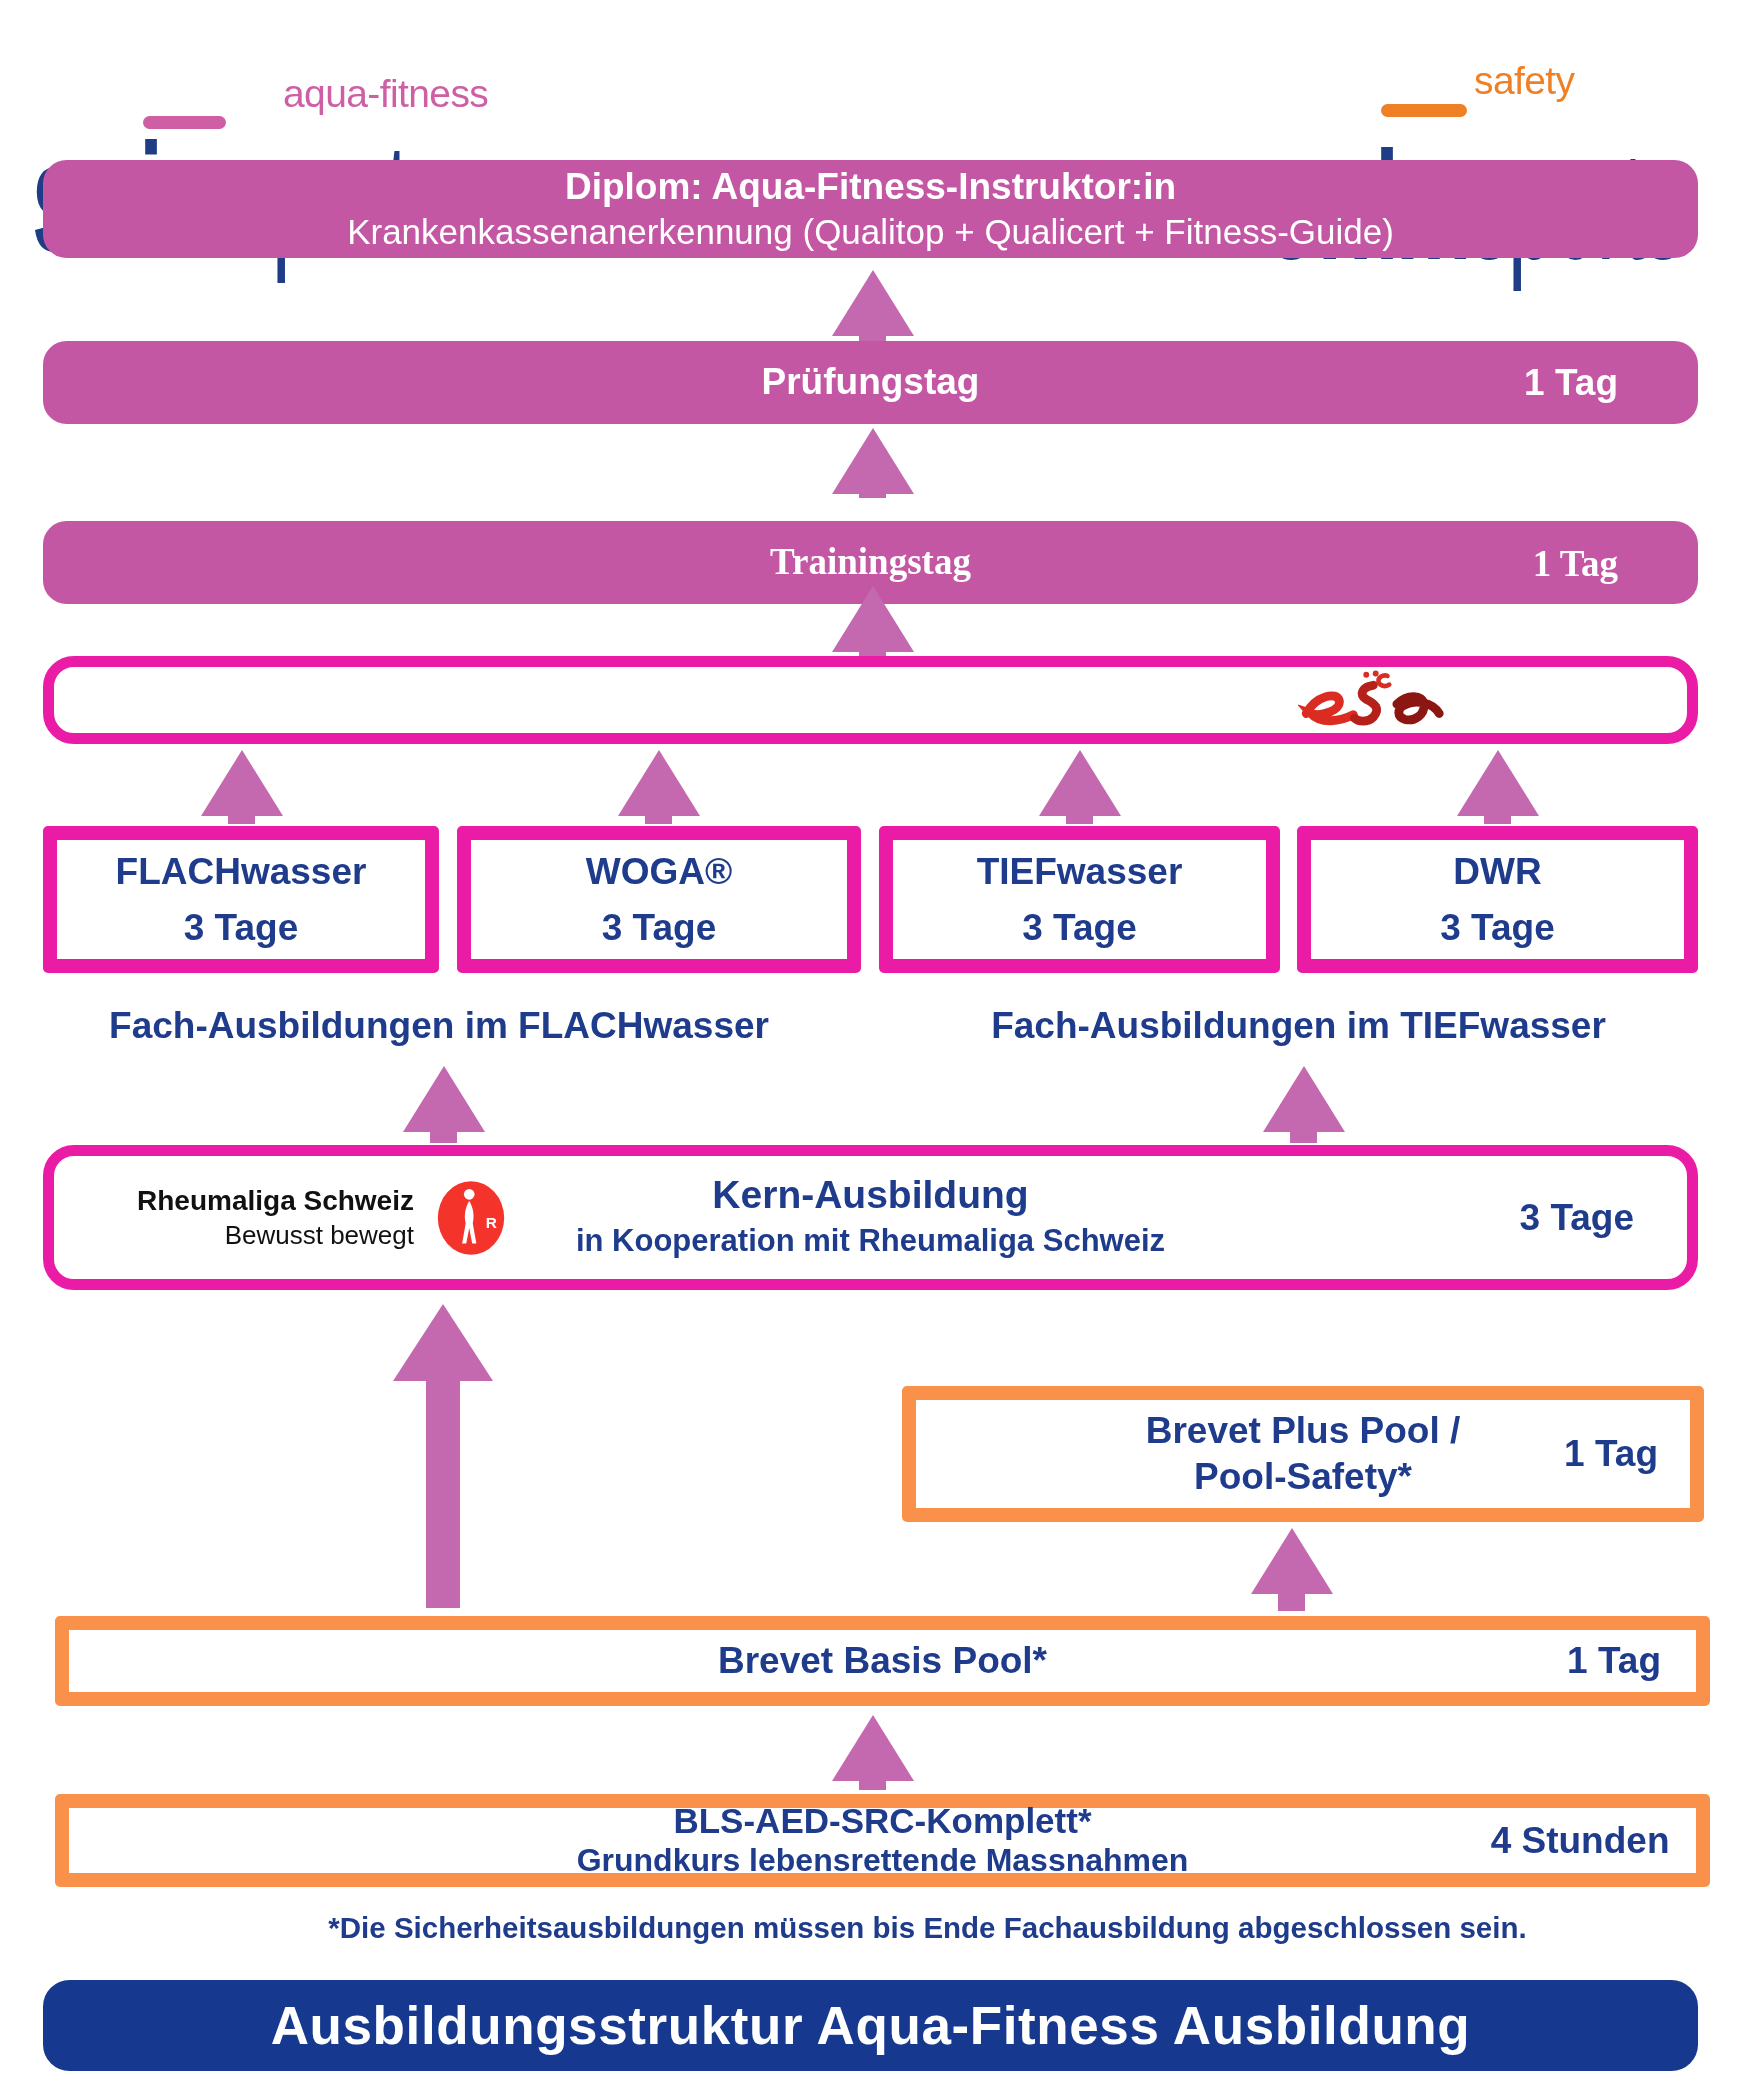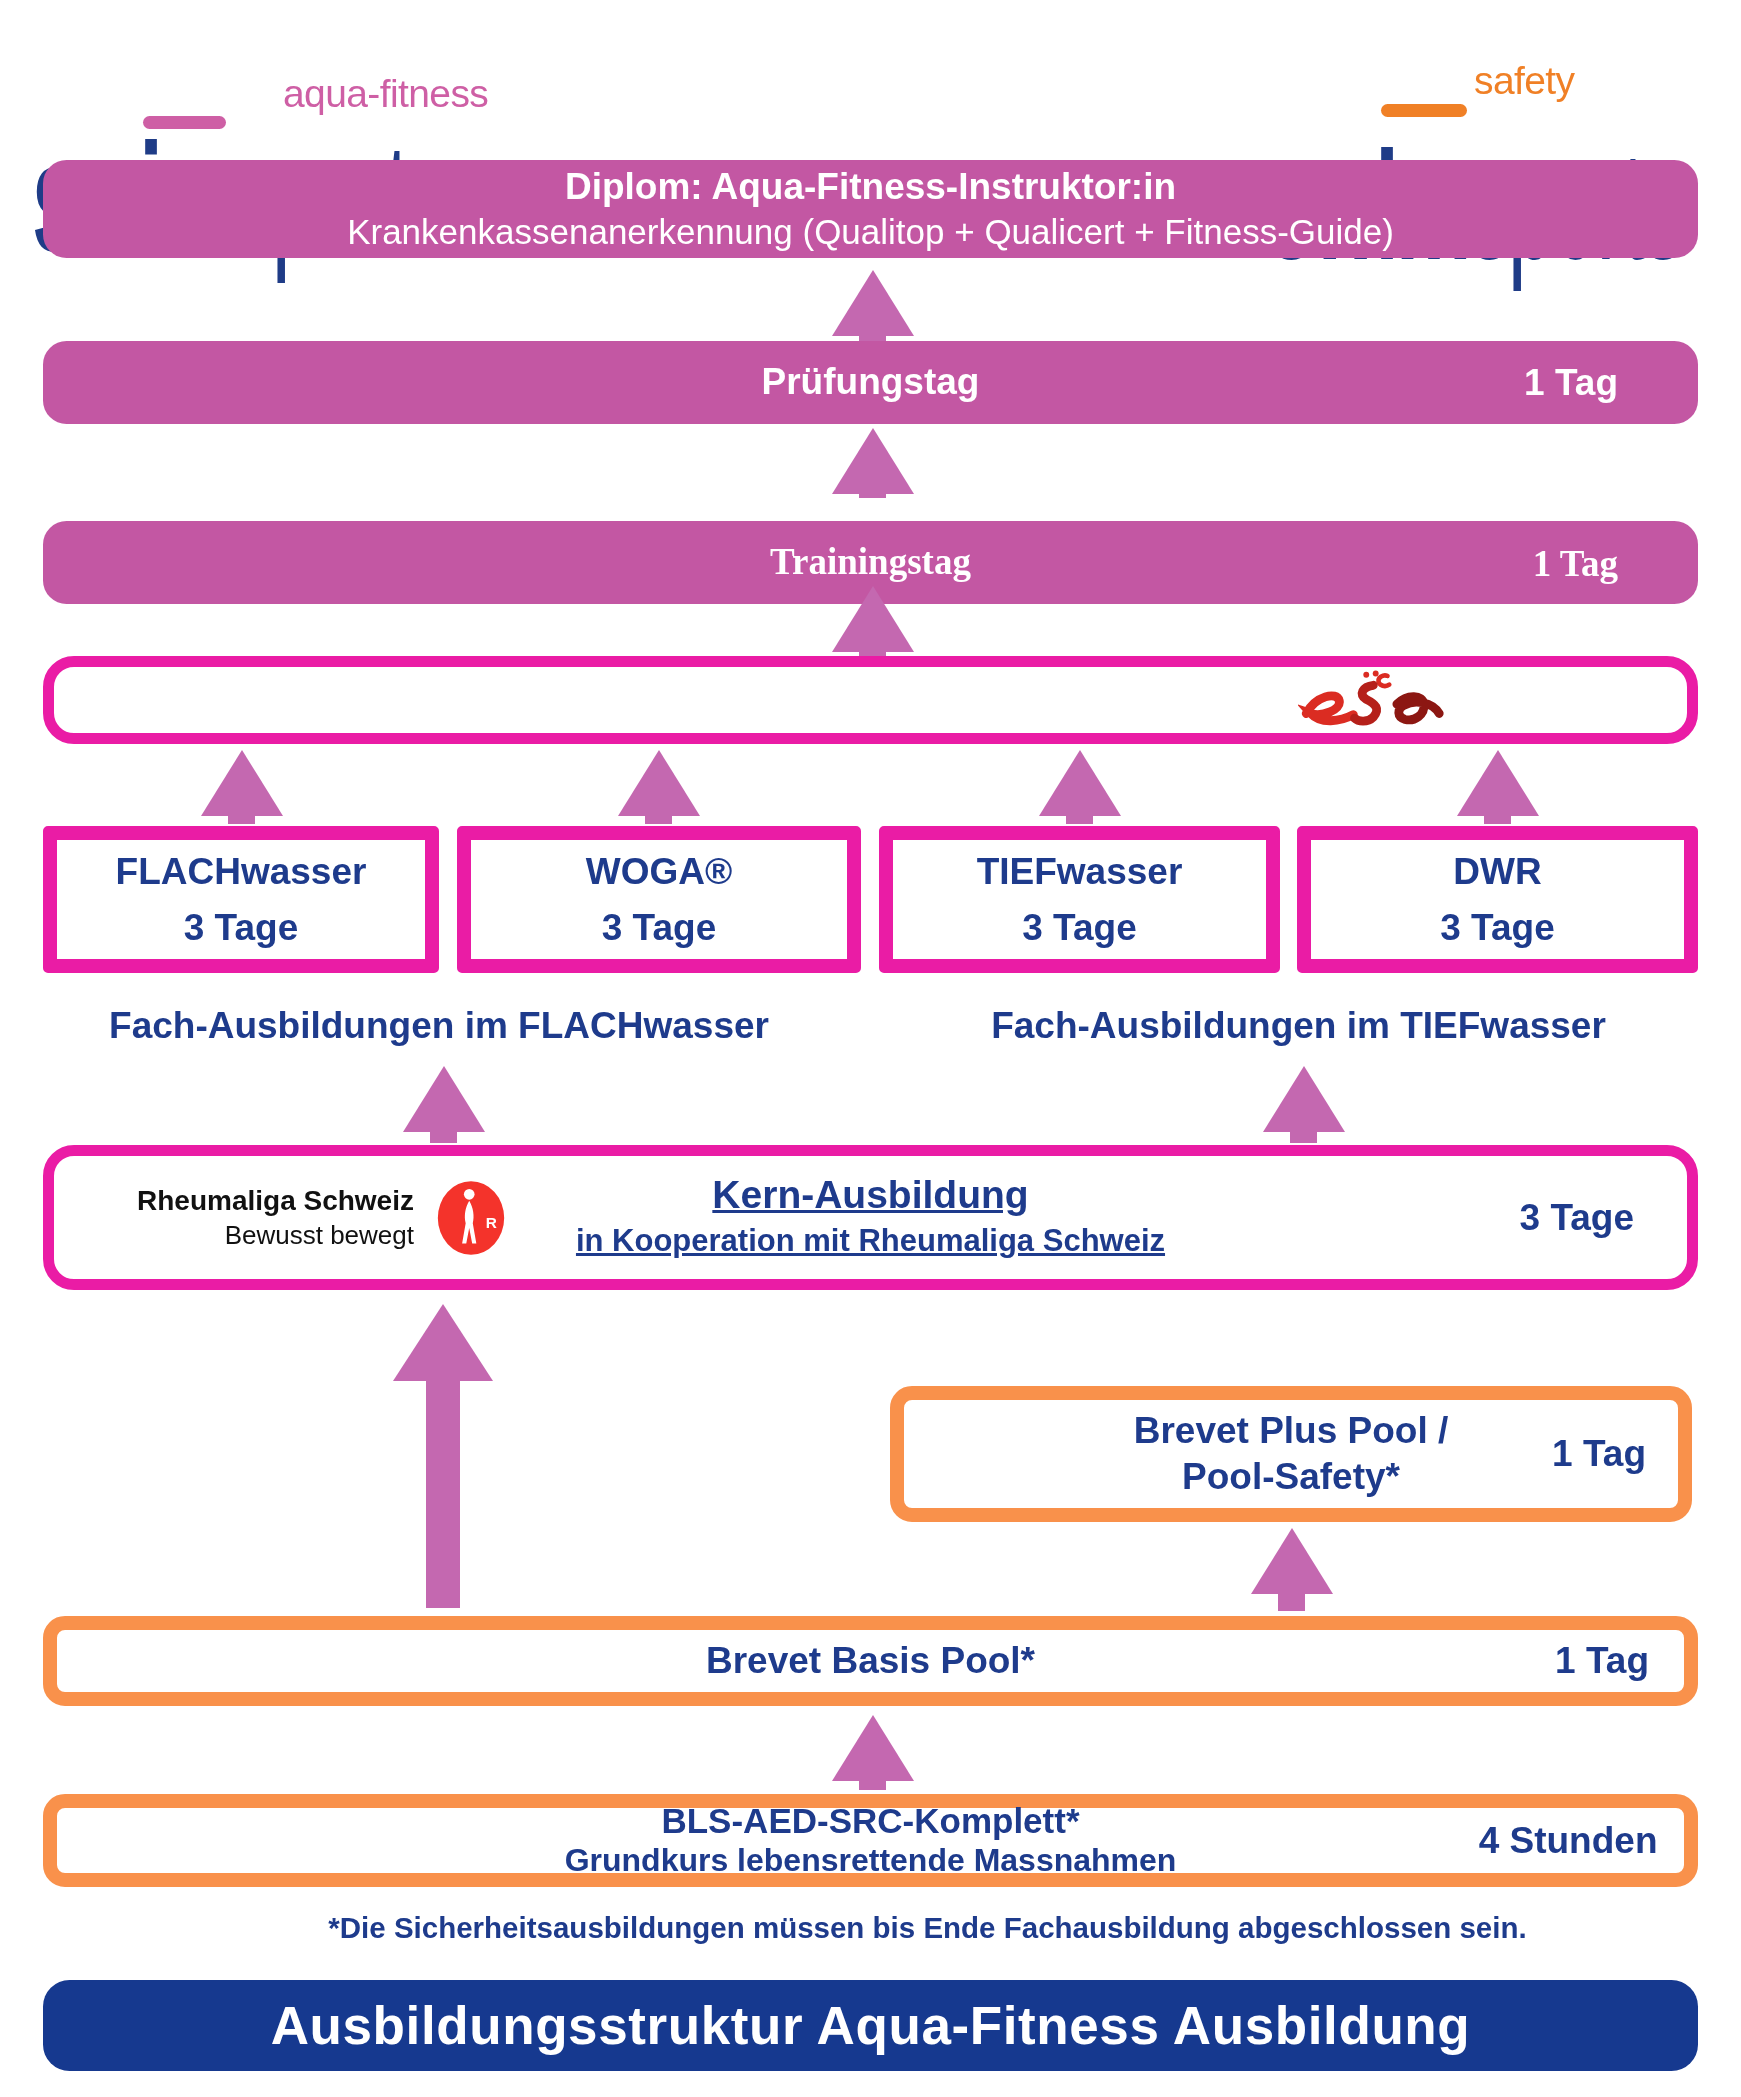--- a/index.html
+++ b/index.html
@@ -32,21 +32,21 @@
     align-items:center;justify-content:center;}
   .bar .t1{font-size:37px;font-weight:700;line-height:1.25;}
   .bar .t2{font-size:35px;font-weight:400;line-height:1.25;}
   .bar .duration{position:absolute;right:80px;top:50%;transform:translateY(-50%);
     font-size:37px;font-weight:700;}
   
   .obox{position:absolute;background:#fff;display:flex;flex-direction:column;
     align-items:center;justify-content:center;color:var(--text-blue);text-align:center;}
   .obox.magenta{border:11.8px solid var(--magenta-border);border-radius:31px;}
   .obox.magenta.thick{border-width:14px;border-radius:5px;}
-  .obox.orange{border:14px solid var(--orange-border);border-radius:22px;}
+  .obox.orange{border:14px solid var(--orange-border);border-radius:5px;margin-left:12px;}
   .obox .line{font-size:37px;font-weight:700;line-height:1.5;}
   .obox .dur{position:absolute;right:35px;top:50%;transform:translateY(-50%);
     font-size:37px;font-weight:700;color:var(--text-blue);}
   
   .arrow{position:absolute;display:flex;flex-direction:column;align-items:center;}
   .arrow .head{width:0;height:0;
     border-left:var(--hw,41px) solid transparent;
     border-right:var(--hw,41px) solid transparent;
     border-bottom:var(--hh,66px) solid var(--arrow-purple);}
   .arrow .shaft{width:var(--sw,27px);flex:1;background:var(--arrow-purple);}
@@ -164,21 +164,21 @@
 
 <div class="arrow" style="left:402px;top:1066px;height:77px;width:83px;">
   <div class="head"></div>
   <div class="shaft"></div>
 </div>
 <div class="arrow" style="left:1262px;top:1066px;height:77px;width:83px;">
   <div class="head"></div>
   <div class="shaft"></div>
 </div>
 
-<div class="obox magenta" style="left:43px;top:1145px;width:1655px;height:145px;text-decoration:underline;">
+<div class="obox magenta" style="left:43px;top:1145px;width:1655px;height:145px;">
   <div class="partner">
     <div class="ptext">
       <div class="pname">Rheumaliga Schweiz</div>
       <div class="pclaim">Bewusst bewegt</div>
     </div>
     <svg width="70" height="77" viewBox="0 0 118 130">
       <ellipse cx="59" cy="65" rx="56" ry="62" fill="#F4332B"></ellipse>
       <circle cx="56" cy="25" r="9" fill="#fff"></circle>
       <path d="M56,36 C49,48 47,62 50,74 L44,108 L51,108 L56,82 L61,108 L68,108 L62,74 C65,62 63,48 56,36 Z" fill="#fff"></path>
       <text x="84" y="82" font-size="26" font-weight="700" fill="#fff">R</text>

